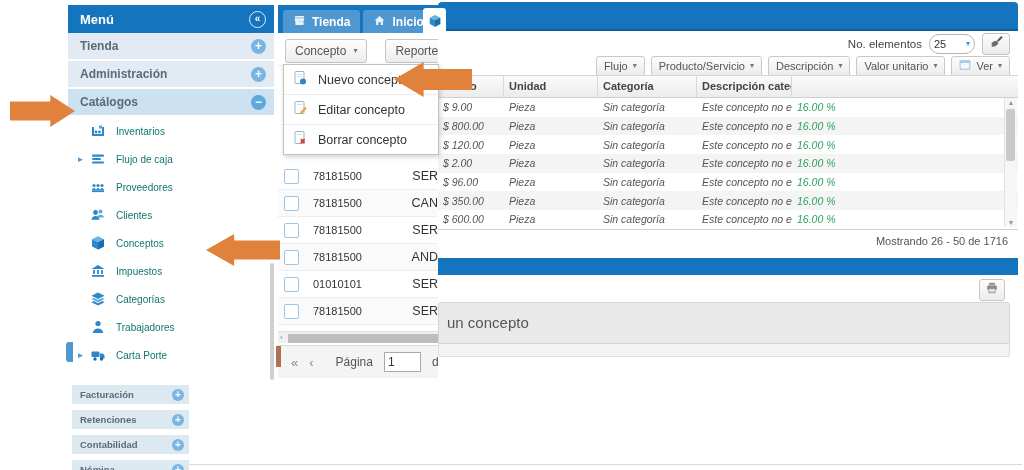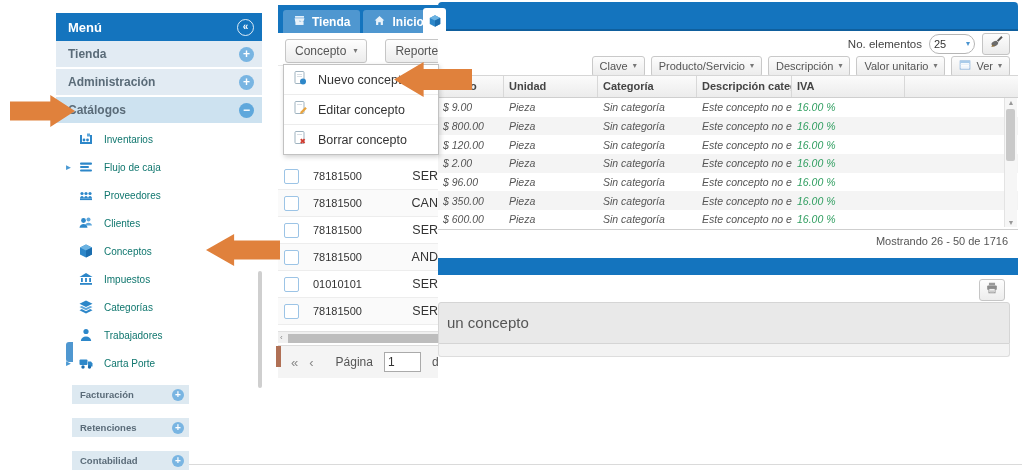--- a/index.html
+++ b/index.html
@@ -46,40 +46,40 @@
   .print-btn{position:absolute;top:4px;right:13px;width:24px;height:20px;border:1px solid #c6c6c6;border-radius:3px;
              background:linear-gradient(#fdfdfd,#ededed);display:flex;align-items:center;justify-content:center;}
   .print-btn svg{width:14px;height:14px;}
   .bg-graybox{position:absolute;top:300px;left:0;right:8px;height:42px;background:#e9e9e9;
               border:1px solid #d5d5d5;border-radius:3px 3px 0 0;box-sizing:border-box;}
   .bg-graybox .txt{font-size:15px;color:#555;padding:11px 0 0 8px;}
   .bg-graystrip{position:absolute;top:342px;left:0;right:8px;height:13px;background:#f3f3f3;
                 border:1px solid #ddd;border-top:none;border-radius:0 0 3px 3px;box-sizing:border-box;}
 
   
-  .sidebar{position:absolute;left:56px;top:5px;width:206px;height:376px;background:#fff;z-index:10;margin-top:8px;}
+  .sidebar{position:absolute;left:68px;top:5px;width:206px;height:376px;background:#fff;z-index:10;}
   .side-header{height:28px;background:#1474be;display:flex;align-items:center;justify-content:space-between;
                padding:0 8px 0 12px;color:#fff;font-weight:bold;font-size:13px;}
   .collapse-circle{width:15px;height:15px;border:1px solid rgba(255,255,255,.85);border-radius:50%;
                    color:#fff;font-size:10px;line-height:14px;text-align:center;font-weight:bold;}
   .side-section{height:26px;background:#e2ebf3;border-bottom:2px solid #fff;display:flex;align-items:center;
                 justify-content:space-between;padding:0 8px 0 12px;color:#5a6b78;font-weight:bold;font-size:12px;}
   .side-section.selected{background:#cde2f0;}
   .pm{width:15px;height:15px;border-radius:50%;background:#79b5e2;color:#fff;font-size:12px;font-weight:bold;
       text-align:center;line-height:14px;}
   .pm.minus{background:#5fa8dc;}
   .side-list{background:#fff;}
   .side-item{height:28px;display:flex;align-items:center;padding-left:6px;}
   .expander{width:13px;font-size:8px;color:#4a99d3;text-align:center;}
   .sicon{width:17px;height:16px;margin-left:3px;}
   .sicon svg{width:16px;height:16px;}
   .side-item .lbl{margin-left:9px;font-size:10px;color:#0f766e;}
   .side-scroll{position:absolute;right:0;top:258px;width:4px;height:117px;background:#cfcfcf;border-radius:2px;}
   .side-bottom{position:absolute;left:72px;top:385px;width:117px;z-index:10;}
-  .sb-row{height:19px;margin-bottom:14px;background:#dde9f1;display:flex;align-items:center;
+  .sb-row{height:19px;margin-bottom:6px;background:#dde9f1;display:flex;align-items:center;
           justify-content:space-between;padding:0 5px 0 8px;font-size:9.5px;font-weight:bold;color:#5a6b78;}
   .sb-row .pm{width:12px;height:12px;font-size:10px;line-height:11px;}
 
   
   .content{position:absolute;left:278px;top:5px;width:160px;height:373px;background:#fff;overflow:hidden;z-index:10;}
   .tabbar{height:28px;background:#1474be;display:flex;align-items:flex-end;padding-left:5px;gap:3px;box-sizing:border-box;}
   .tab{height:23px;background:#4f97d0;border-radius:3px 3px 0 0;color:#fff;font-weight:bold;font-size:12px;
        display:flex;align-items:center;padding:0 10px;gap:6px;white-space:nowrap;}
   .tab svg{width:13px;height:13px;}
   .toolbar{height:33px;border-bottom:1px solid #e8e8e8;display:flex;gap:18px;padding:6px 0 0 7px;box-sizing:border-box;}
@@ -140,21 +140,21 @@
         <span><svg viewBox="0 0 16 16">
               <path d="M13.1 2.1 14.6 3.6 9.9 8.3 8.4 6.8z" fill="#555"></path>
               <path d="M8 7.3l2 2c-.5 2.1-2.3 3.7-4.8 4L2.4 11c.5-2.4 3.1-3.6 5.6-3.7z" fill="#6b6b6b"></path>
               <path d="M2.4 13.6c1.6.3 3.1-.1 4.2-1.1l-3-1z" fill="#8a6d3b"></path>
             </svg></span>
       </div>
     </div>
 
     <div class="bg-filters" id="filter-row">
         <div class="fbtn">
-          <span>Clave</span>
+          <span>Flujo</span>
           <span class="caret">▾</span>
         </div>
         <div class="fbtn">
           <span>Producto/Servicio</span>
           <span class="caret">▾</span>
         </div>
         <div class="fbtn">
           <span>Descripción</span>
           <span class="caret">▾</span>
         </div>
@@ -173,21 +173,20 @@
           <span class="caret">▾</span>
         </div>
       </div>
 
     <div class="bg-table">
       <div class="rt-head" id="rt-head">
           <div class="hc c0">nitario</div>
           <div class="hc c1">Unidad</div>
           <div class="hc c2">Categoría</div>
           <div class="hc c3">Descripción categoría</div>
-          <div class="hc c4">IVA</div>
           <div class="hc cfill"></div>
         </div>
       <div id="rt-body">
           <div class="rt-row">
             <div class="rc c0">$ 9.00</div>
             <div class="rc c1">Pieza</div>
             <div class="rc c2">Sin categoría</div>
             <div class="rc c3">Este concepto no est...</div>
             <div class="rc c4 iva">16.00 %</div>
             <div class="rc cfill"></div>

